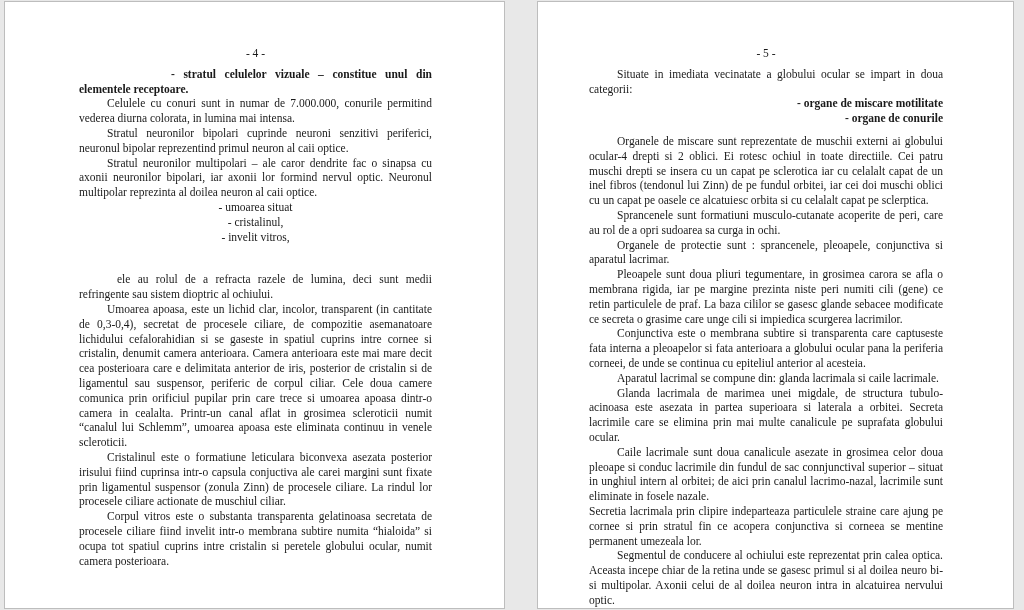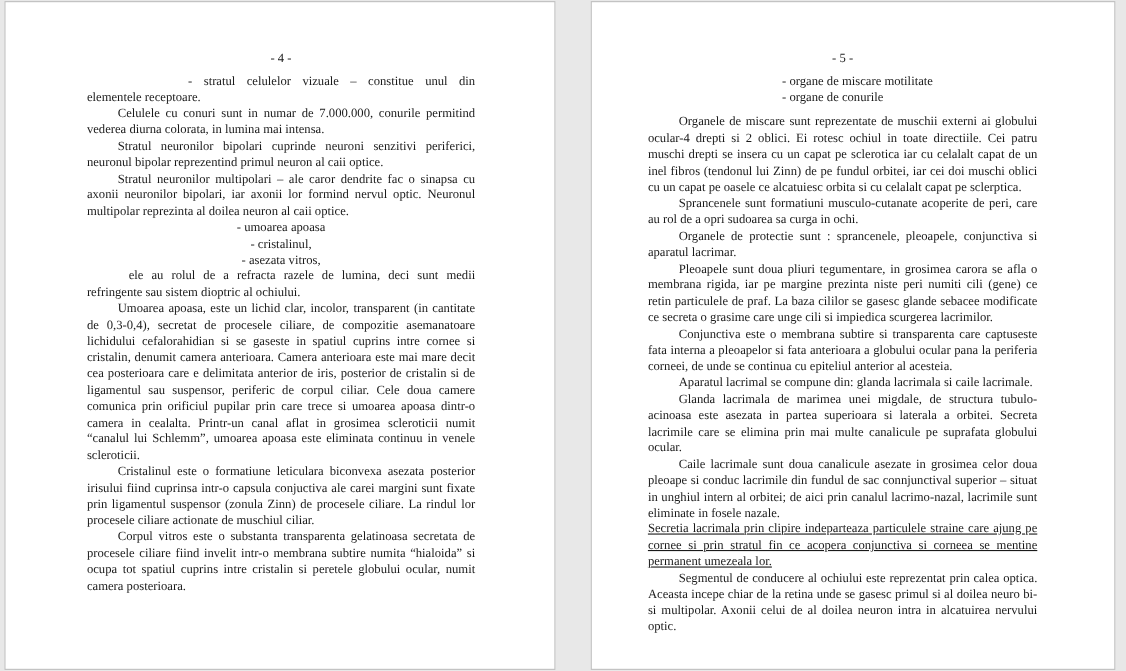--- a/index.html
+++ b/index.html
@@ -27,53 +27,54 @@
   .page-left  { left: 4px;   width: 501px; padding: 44px 72px 0 74px; }
   .page-right { left: 537px; width: 477px; padding: 44px 70px 0 51px; }
   .page-number {
     text-align: center;
     margin-bottom: 6px;
     white-space: pre;
   }
   .page-body { }
   .par { text-align: justify; }
   .par.indent  { text-indent: 28px; }
-  .par.indent2 { text-indent: 38px; }
-  .par.hang    { text-indent: 92px; }
-  .par.flush   { text-indent: 0; text-decoration: underline; }
+  .par.indent2 { text-indent: 38px; margin-top: 28px; }
+  .par.hang    { text-indent: 92px; font-weight: bold; }
+  .par.flush   { text-indent: 0; }
   .par.center  { text-align: center; }
   .par.bullet  { text-align: left; padding-left: 84px; }
-  .par.list    { text-align: left; padding-left: 122px; }
+  .par.list    { text-align: right; padding-left: 122px; font-weight: bold; }
   .par.spacer  { height: 8px; }
 </style>
 </head>
 <body>
 
 <div class="canvas">
 
   <div class="page page-left">
     <div class="page-number">- 4 -</div>
     <div class="page-body">
         <div class="par hang">- stratul celulelor vizuale – constitue unul din elementele receptoare.</div>
         <div class="par indent">Celulele cu conuri sunt in numar de 7.000.000, conurile permitind vederea diurna colorata, in lumina mai intensa.</div>
         <div class="par indent">Stratul neuronilor bipolari cuprinde neuroni senzitivi periferici, neuronul bipolar reprezentind primul neuron al caii optice.</div>
         <div class="par indent">Stratul neuronilor multipolari – ale caror dendrite fac o sinapsa cu axonii neuronilor bipolari,  iar axonii lor formind nervul optic. Neuronul multipolar reprezinta al doilea neuron al caii optice.</div>
-        <div class="par center">- umoarea apoasa</div>
+        <div class="par center">- umoarea situat</div>
         <div class="par center">- cristalinul,</div>
-        <div class="par center">- asezata vitros,</div>
+        <div class="par center">- invelit vitros,</div>
         <div class="par indent2">ele au rolul de a refracta razele de lumina,  deci sunt medii refringente sau  sistem dioptric al ochiului.</div>
         <div class="par indent">Umoarea apoasa, este un lichid clar, incolor, transparent (in cantitate de 0,3-0,4),  secretat de procesele ciliare, de compozitie asemanatoare lichidului cefalorahidian si se gaseste in spatiul cuprins intre cornee si cristalin,  denumit camera anterioara. Camera anterioara este mai mare decit cea posterioara care e delimitata anterior de iris, posterior de cristalin si de ligamentul sau suspensor,  periferic de corpul ciliar. Cele doua camere comunica prin orificiul pupilar prin care trece si umoarea apoasa dintr-o camera in cealalta. Printr-un canal aflat in grosimea scleroticii numit “canalul lui Schlemm”, umoarea apoasa este eliminata continuu in venele scleroticii.</div>
         <div class="par indent">Cristalinul este o formatiune leticulara biconvexa asezata posterior irisului fiind cuprinsa intr-o capsula conjuctiva ale carei margini sunt fixate prin ligamentul suspensor (zonula Zinn) de procesele ciliare. La rindul lor procesele ciliare actionate de muschiul ciliar.</div>
         <div class="par indent">Corpul vitros este o substanta transparenta gelatinoasa secretata de procesele ciliare fiind invelit intr-o membrana subtire numita “hialoida” si ocupa tot spatiul cuprins intre cristalin si peretele globului ocular,  numit camera posterioara.</div>
       </div>
   </div>
 
   <div class="page page-right">
     <div class="page-number">- 5 -</div>
     <div class="page-body">
+        <div class="par indent">Situate in imediata vecinatate a globului ocular se impart in doua categorii:</div>
         <div class="par list">-    organe de miscare motilitate</div>
         <div class="par list">-    organe de conurile</div>
         <div class="par spacer"></div>
         <div class="par indent">Organele de miscare sunt reprezentate de muschii externi ai globului ocular-4 drepti si  2 oblici. Ei rotesc ochiul in toate directiile. Cei patru muschi drepti se insera  cu un capat pe sclerotica iar cu celalalt capat de un inel fibros (tendonul lui Zinn) de pe fundul orbitei, iar cei doi muschi oblici cu un capat pe oasele ce alcatuiesc orbita si cu celalalt capat pe sclerptica.</div>
         <div class="par indent">Sprancenele sunt formatiuni musculo-cutanate acoperite de peri, care au rol de a opri sudoarea sa curga in ochi.</div>
         <div class="par indent">Organele de protectie sunt : sprancenele,  pleoapele,  conjunctiva si aparatul lacrimar.</div>
         <div class="par indent">Pleoapele sunt doua pliuri tegumentare,  in grosimea carora se afla o membrana rigida,  iar pe margine prezinta niste peri numiti cili (gene) ce retin particulele de praf. La baza cililor  se gasesc glande sebacee modificate ce secreta o grasime care unge cili si impiedica scurgerea lacrimilor.</div>
         <div class="par indent">Conjunctiva este o membrana subtire si transparenta care  captuseste fata interna a pleoapelor si fata anterioara a  globului ocular pana  la periferia corneei,  de unde se continua cu epiteliul anterior al acesteia.</div>
         <div class="par indent">Aparatul lacrimal se compune  din: glanda lacrimala si caile lacrimale.</div>
         <div class="par indent">Glanda lacrimala de marimea unei migdale,  de structura tubulo-acinoasa este asezata in partea superioara si laterala a orbitei. Secreta lacrimile care se elimina prin mai multe canalicule pe suprafata globului ocular.</div>

